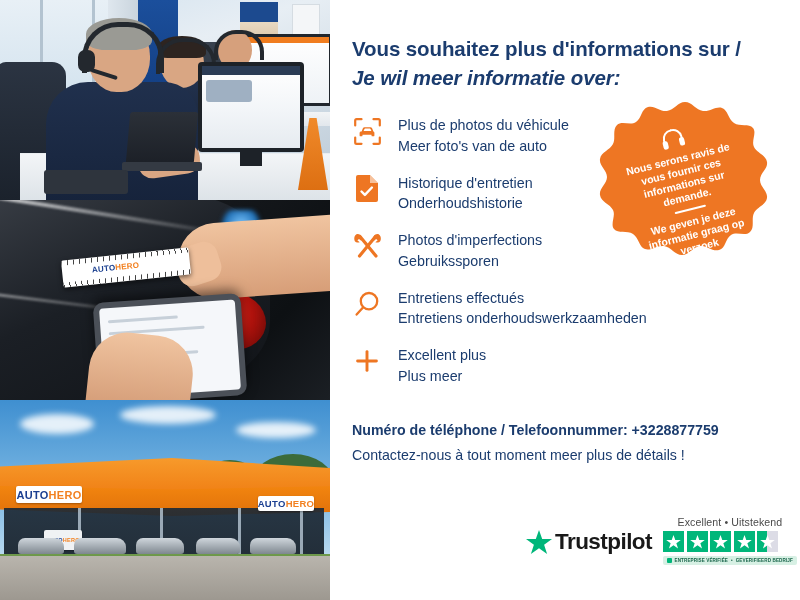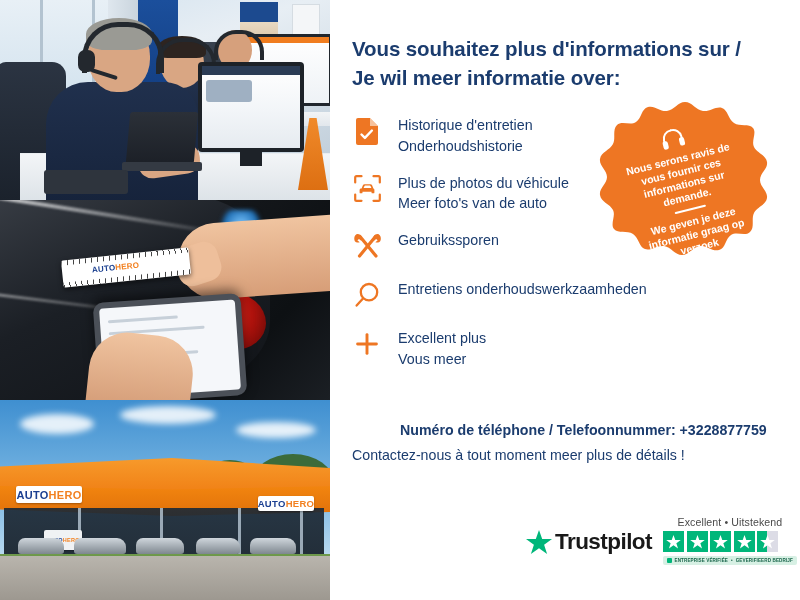--- a/index.html
+++ b/index.html
@@ -367,21 +367,21 @@
     background: #e6e9ed;
   }
   .heading {
     color: #1b3c6e;
     font-size: 20.5px;
     font-weight: bold;
     line-height: 1.42;
     letter-spacing: -0.1px;
     margin: 0 0 22px 0;
   }
-  .heading .l2 { display: block; }
+  .heading .l2 { display: block; font-style: italic; }
 
   .features {
     margin: 0;
     padding: 0;
     list-style: none;
   }
   .feature {
     display: flex;
     align-items: flex-start;
     gap: 16px;
@@ -442,21 +442,20 @@
     left: 22px;
     top: 422px;
     width: 430px;
   }
   .contact .phone {
     color: #1b3c6e;
     font-size: 14.2px;
     font-weight: bold;
     margin-bottom: 6px;
     white-space: nowrap;
-    margin-left: 48px;
   }
   .contact .line {
     color: #1b3c6e;
     font-size: 14.2px;
     line-height: 1.55;
   }
 
   
   .trustpilot {
     position: absolute;
@@ -648,90 +647,92 @@
         <div class="t1">Nous serons ravis de vous fournir ces informations sur demande.</div>
         <div class="rule"></div>
         <div class="t2">We geven je deze informatie graag op verzoek</div>
       </div>
     </div>
 
     <ul class="features">
 
       <li class="feature">
         <span class="ico">
-          <svg width="22" height="27" viewBox="0 0 22 27">
-            <path fill="#ee7623" d="M2 0h12l8 8v17a2 2 0 0 1-2 2H2a2 2 0 0 1-2-2V2a2 2 0 0 1 2-2z"></path>
-            <path fill="#ffffff" opacity=".55" d="M14 0l8 8h-8z"></path>
-            <path fill="none" stroke="#fff" stroke-width="2.4" stroke-linecap="round" stroke-linejoin="round" d="M5.5 16.5l3.4 3.4 7-7.4"></path>
-          </svg>
-        </span>
-        <span class="txt">
-          <span class="fr">Historique d'entretien</span>
-          <span class="nl">Onderhoudshistorie</span>
-        </span>
-      </li>
-
-      <li class="feature">
-        <span class="ico">
           <svg width="27" height="27" viewBox="0 0 27 27">
             <g fill="none" stroke="#ee7623" stroke-width="2.2" stroke-linecap="round">
               <path d="M1.2 7.5V2.6c0-.8.6-1.4 1.4-1.4h4.9"></path>
               <path d="M19.5 1.2h4.9c.8 0 1.4.6 1.4 1.4v4.9"></path>
               <path d="M25.8 19.5v4.9c0 .8-.6 1.4-1.4 1.4h-4.9"></path>
               <path d="M7.5 25.8H2.6c-.8 0-1.4-.6-1.4-1.4v-4.9"></path>
             </g>
             <path fill="#ee7623" d="M7.6 13.4l1.3-3.1c.3-.7.9-1.1 1.7-1.1h5.8c.8 0 1.4.4 1.7 1.1l1.3 3.1c.6.2 1 .8 1 1.5v2.5c0 .5-.4.9-.9.9h-1.1c-.5 0-.9-.4-.9-.9v-.6H8.5v.6c0 .5-.4.9-.9.9H6.5c-.5 0-.9-.4-.9-.9v-2.5c0-.7.4-1.3 1-1.5zm2-.3h7.8l-.9-2.1a.6.6 0 0 0-.6-.4h-4.8a.6.6 0 0 0-.6.4l-.9 2.1z"></path>
           </svg>
         </span>
         <span class="txt">
           <span class="fr">Plus de photos du véhicule</span>
           <span class="nl">Meer foto's van de auto</span>
+        </span>
+      </li>
+
+      <li class="feature">
+        <span class="ico">
+          <svg width="22" height="27" viewBox="0 0 22 27">
+            <path fill="#ee7623" d="M2 0h12l8 8v17a2 2 0 0 1-2 2H2a2 2 0 0 1-2-2V2a2 2 0 0 1 2-2z"></path>
+            <path fill="#ffffff" opacity=".55" d="M14 0l8 8h-8z"></path>
+            <path fill="none" stroke="#fff" stroke-width="2.4" stroke-linecap="round" stroke-linejoin="round" d="M5.5 16.5l3.4 3.4 7-7.4"></path>
+          </svg>
+        </span>
+        <span class="txt">
+          <span class="fr">Historique d'entretien</span>
+          <span class="nl">Onderhoudshistorie</span>
         </span>
       </li>
 
       <li class="feature">
         <span class="ico">
           <svg width="27" height="27" viewBox="0 0 27 27">
             <g stroke="#ee7623" stroke-width="3.2" stroke-linecap="round">
               <path d="M6 3.5l16 19.5"></path>
               <path d="M21.5 3.5L5.5 23"></path>
             </g>
             <path fill="#ee7623" d="M2.5 1.2c2.6-.5 5 1.1 5.4 3.6.2 1.1-.1 2.1-.7 3L5 5.9 3.4 7.2l2.3 2c-.8.4-1.8.5-2.8.3C.4 9-.2 6.1.6 3.6c.3-1 1-1.9 1.9-2.4z"></path>
             <path fill="#ee7623" d="M24.6 1.2c-2.6-.5-5 1.1-5.4 3.6-.2 1.1.1 2.1.7 3l2.2-1.9 1.6 1.3-2.3 2c.8.4 1.8.5 2.8.3 2.5-.5 3.1-3.4 2.3-5.9-.3-1-1-1.9-1.9-2.4z"></path>
           </svg>
         </span>
         <span class="txt">
+          <span class="fr">Photos d'imperfections</span>
           <span class="nl">Gebruikssporen</span>
         </span>
       </li>
 
       <li class="feature">
         <span class="ico">
           <svg width="26" height="26" viewBox="0 0 26 26">
             <circle cx="15" cy="10.2" r="8.2" fill="none" stroke="#ee7623" stroke-width="2.3"></circle>
             <path d="M9 16.4L2.6 23.6" fill="none" stroke="#ee7623" stroke-width="2.3" stroke-linecap="round"></path>
           </svg>
         </span>
         <span class="txt">
+          <span class="fr">Entretiens effectués</span>
           <span class="nl">Entretiens onderhoudswerkzaamheden</span>
         </span>
       </li>
 
       <li class="feature">
         <span class="ico">
           <svg width="26" height="26" viewBox="0 0 26 26">
             <g stroke="#ee7623" stroke-width="2.9" stroke-linecap="round">
               <path d="M13 3.6v18.8"></path>
               <path d="M3.6 13h18.8"></path>
             </g>
           </svg>
         </span>
         <span class="txt">
           <span class="fr">Excellent plus</span>
-          <span class="nl">Vous meer</span>
+          <span class="nl">Plus meer</span>
         </span>
       </li>
 
     </ul>
 
     <div class="contact">
       <div class="phone">Numéro de téléphone / Telefoonnummer: +3228877759</div>
       <div class="line">Contactez-nous à tout moment meer plus de détails !</div>
     </div>
 

